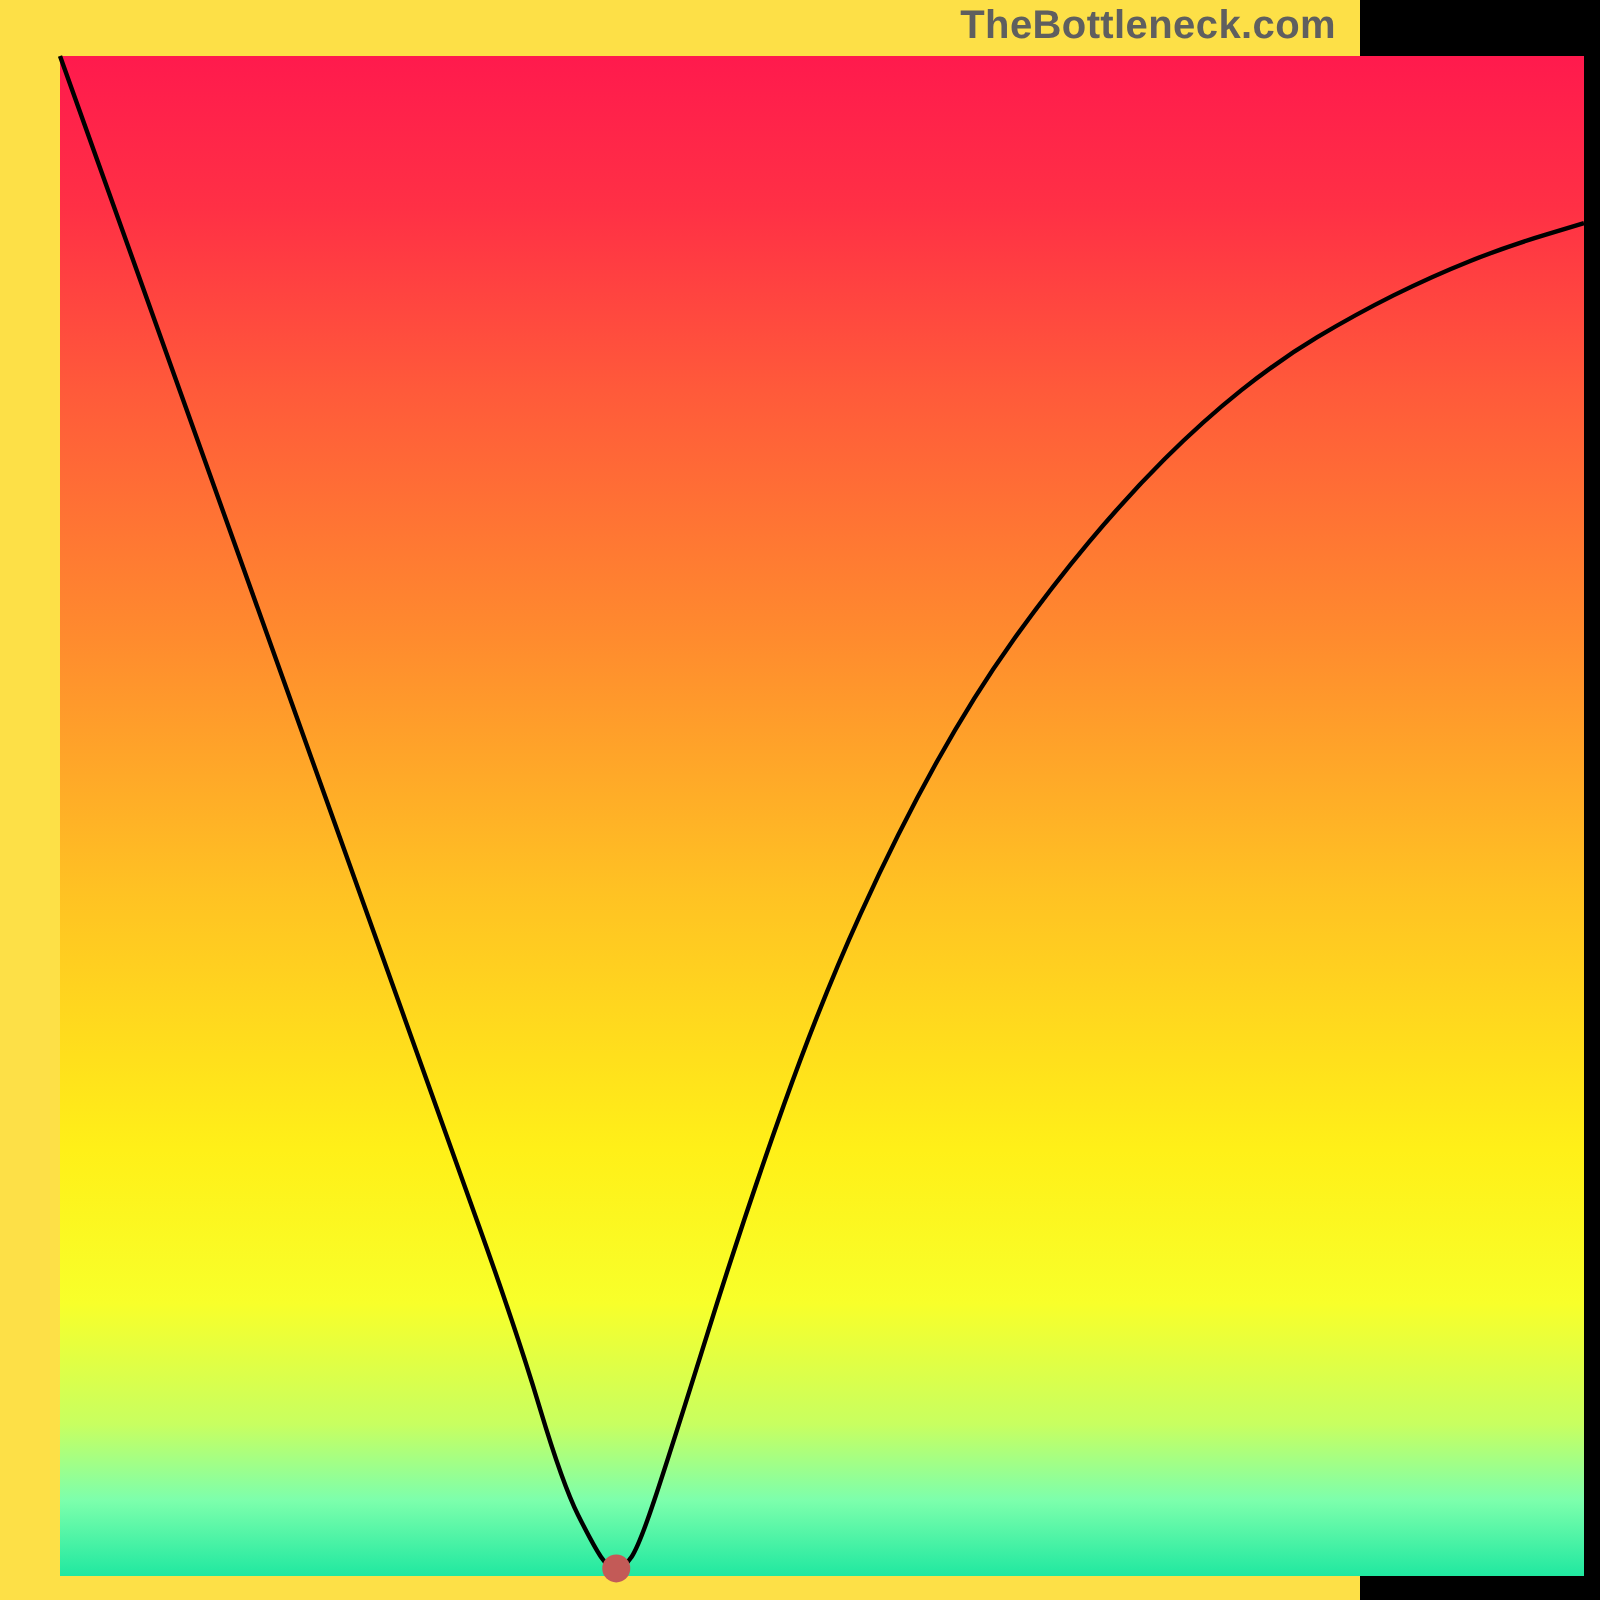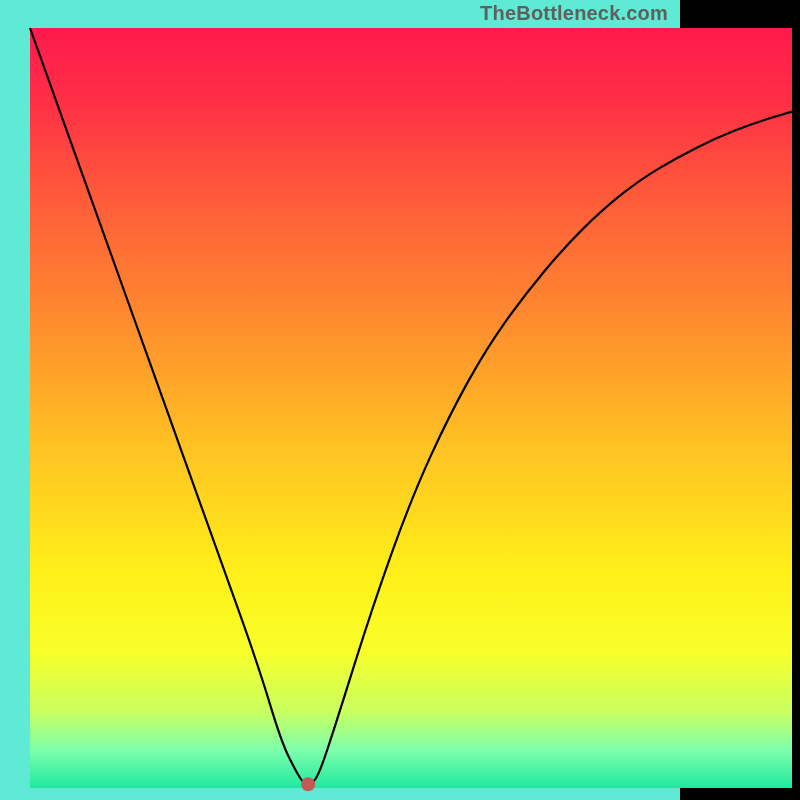--- a/index.html
+++ b/index.html
@@ -8,21 +8,21 @@
     width: 800px;
     height: 800px;
     background: #000;
     font-family: Arial, Helvetica, sans-serif;
     overflow: hidden;
   }
   .frame {
     position: relative;
     width: 680px;
     height: 800px;
-    background: #5eead4;
+    background: #fde047;
   }
   .watermark {
     position: absolute;
     top: 2px;
     right: 12px;
     color: #5f5f5f;
     font-size: 20px;
     font-weight: 600;
     letter-spacing: 0.2px;
     user-select: none;

